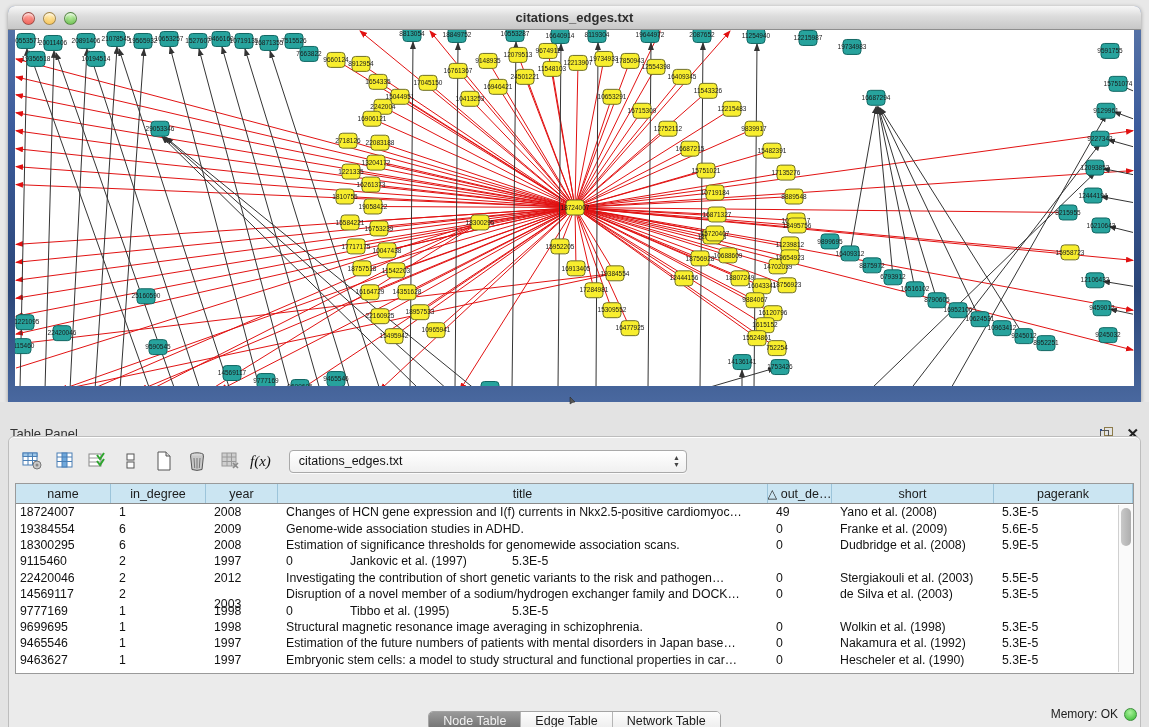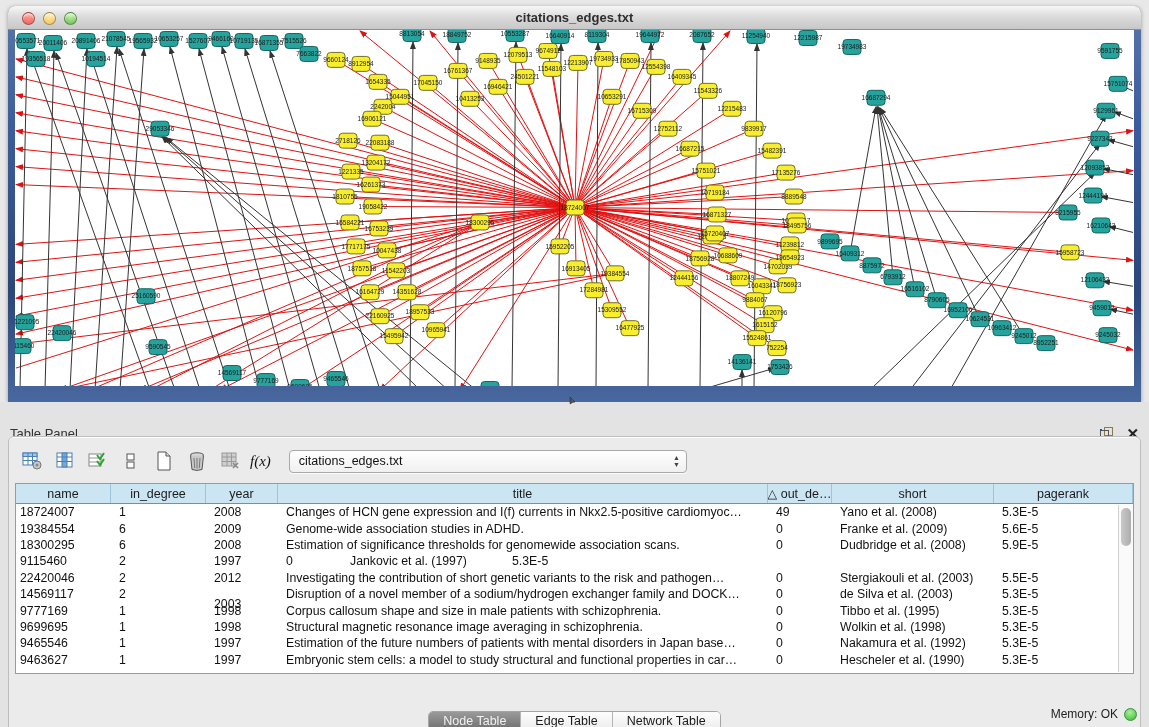--- a/index.html
+++ b/index.html
@@ -969,21 +969,20 @@
             <div class="td" style="flex: 0 0 72px; margin-top: 20px;">2003</div>
             <div class="td" style="flex: 0 0 490px;">Disruption of a novel member of a sodium/hydrogen exchanger family and DOCK…</div>
             <div class="td" style="flex: 0 0 64px;">0</div>
             <div class="td" style="flex: 0 0 162px;">de Silva et al. (2003)</div>
             <div class="td" style="flex: 1 0 115px;">5.3E-5</div>
           </div>
           <div class="tr">
             <div class="td" style="flex: 0 0 95px; padding-left: 4px;">9777169</div>
             <div class="td" style="flex: 0 0 95px;">1</div>
             <div class="td" style="flex: 0 0 72px;">1998</div>
-            <div class="td" style="flex: 0 0 490px;">Corpus callosum shape and size in male patients with schizophrenia.</div>
             <div class="td" style="flex: 0 0 64px;">0</div>
             <div class="td" style="flex: 0 0 162px;">Tibbo et al. (1995)</div>
             <div class="td" style="flex: 1 0 115px;">5.3E-5</div>
           </div>
           <div class="tr">
             <div class="td" style="flex: 0 0 95px; padding-left: 4px;">9699695</div>
             <div class="td" style="flex: 0 0 95px;">1</div>
             <div class="td" style="flex: 0 0 72px;">1998</div>
             <div class="td" style="flex: 0 0 490px;">Structural magnetic resonance image averaging in schizophrenia.</div>
             <div class="td" style="flex: 0 0 64px;">0</div>

